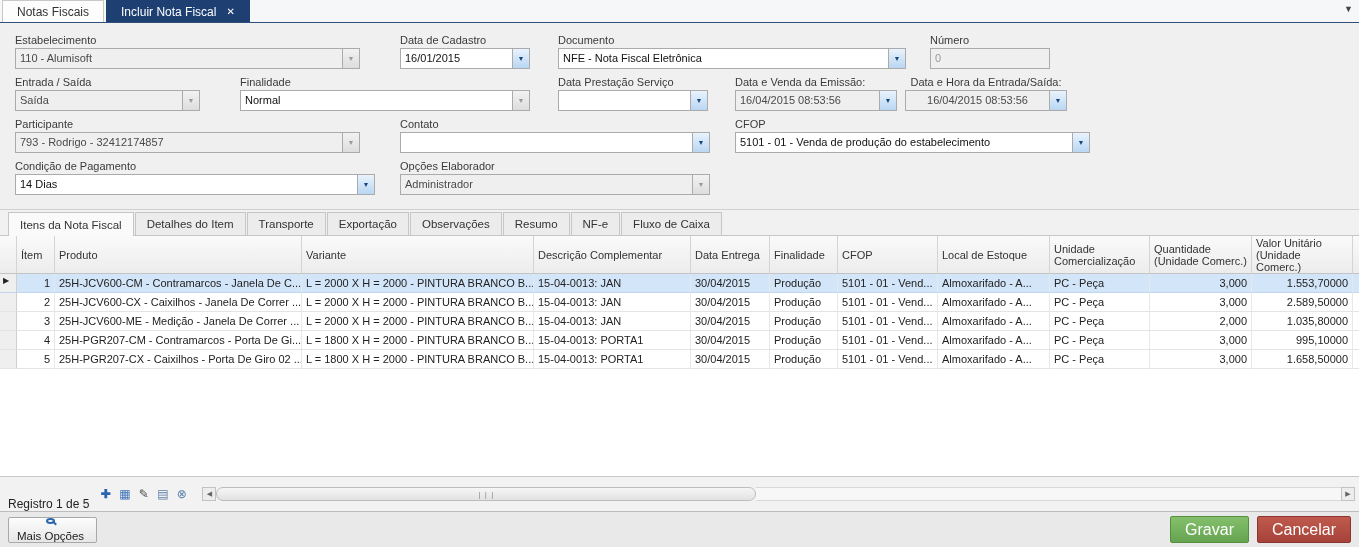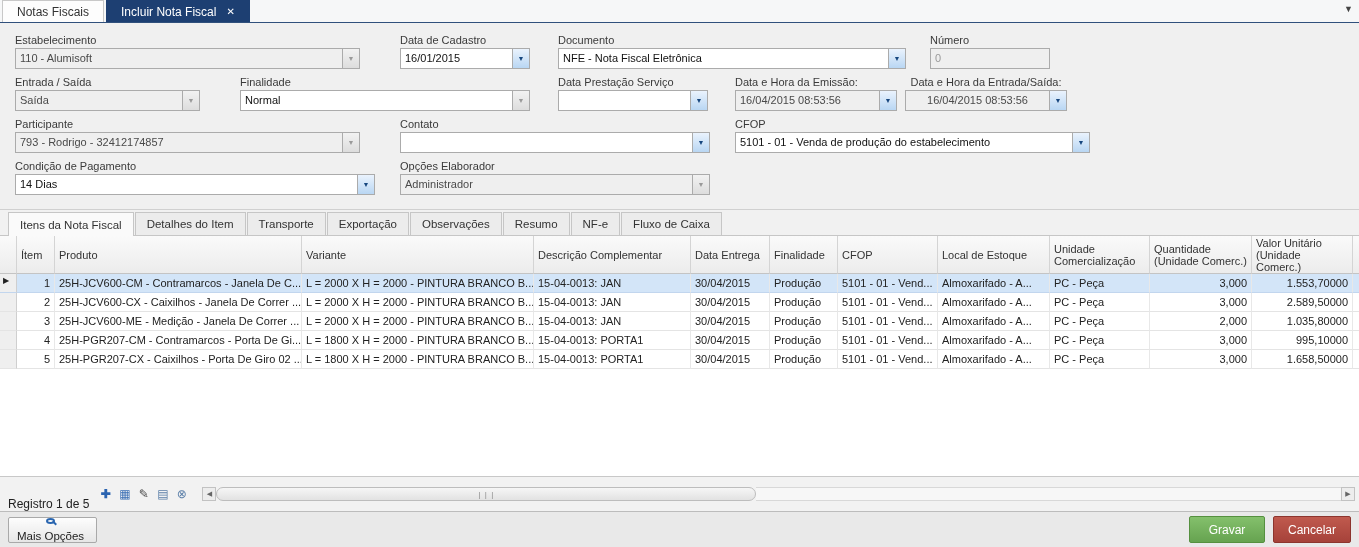--- a/index.html
+++ b/index.html
@@ -60,21 +60,21 @@
   .sbtn { flex:0 0 14px; height:14px; display:flex; align-items:center; justify-content:center; font-size:7px; color:#666; background:#ededed; border:1px solid #c2c2c2; }
   .thumb { flex:0 0 540px; height:14px; background:linear-gradient(#f6f6f6,#e2e2e2); border:1px solid #bdbdbd; border-radius:7px; display:flex; align-items:center; justify-content:center; color:#8a8a8a; font-size:8px; letter-spacing:1px; }
   .strack { flex:1; height:14px; background:#f7f7f7; border:1px solid #d8d8d8; border-left:none; border-right:none; }
 
   
   .bottombar { flex:0 0 36px; background:#e9e9e9; border-top:1px solid #bcbcbc; display:flex; align-items:center; padding:0 8px; }
   .btn-mais { height:26px; display:flex; align-items:center; gap:6px; padding:0 12px 0 8px; background:linear-gradient(#fdfdfd,#e6e6e6); border:1px solid #a9a9a9; border-radius:2px; font-size:11.5px; color:#222; cursor:default;flex-direction:column; }
   .mag { width:9px; height:9px; border:2px solid #2a66b0; border-radius:50%; position:relative; display:inline-block; }
   .mag::after { content:""; position:absolute; width:5px; height:2px; background:#2a66b0; transform:rotate(45deg); right:-4px; bottom:-2px; }
   .spacer { flex:1; }
-  .btn-action { height:27px; min-width:76px; margin-left:8px; border-radius:2px; color:#fff; font-size:12px; display:flex; align-items:center; justify-content:center; padding:0 14px; cursor:default; }
+  .btn-action { height:27px; min-width:76px; margin-left:8px; border-radius:2px; color:#fff; font-size:16px; display:flex; align-items:center; justify-content:center; padding:0 14px; cursor:default; }
   .btn-gravar { background:linear-gradient(#84c06c,#66a350); border:1px solid #55903f; }
   .btn-cancelar { background:linear-gradient(#c05a4e,#a6423a); border:1px solid #8c352e; }
 </style>
 </head>
 <body>
 
 <div class="app">
 
   <div class="tabbar">
     <div class="doc-tab">
@@ -138,21 +138,21 @@
 
     <div class="field" style="left:558px; top:53px; width:150px;">
       <span class="flabel">Data Prestação Serviço</span>
       <div class="control cb-blue">
         <span class="text"></span>
         <span class="btn">▼</span>
       </div>
     </div>
 
     <div class="field" style="left:735px; top:53px; width:162px;">
-      <span class="flabel">Data e Hora da Emissão:</span>
+      <span class="flabel">Data e Venda da Emissão:</span>
       <div class="control cb-blue bg-gray">
         <span class="text">16/04/2015 08:53:56</span>
         <span class="btn">▼</span>
       </div>
     </div>
 
     <div class="field" style="left:905px; top:53px; width:162px;text-align:center;">
       <span class="flabel">Data e Hora da Entrada/Saída:</span>
       <div class="control cb-blue bg-gray">
         <span class="text">16/04/2015 08:53:56</span>

